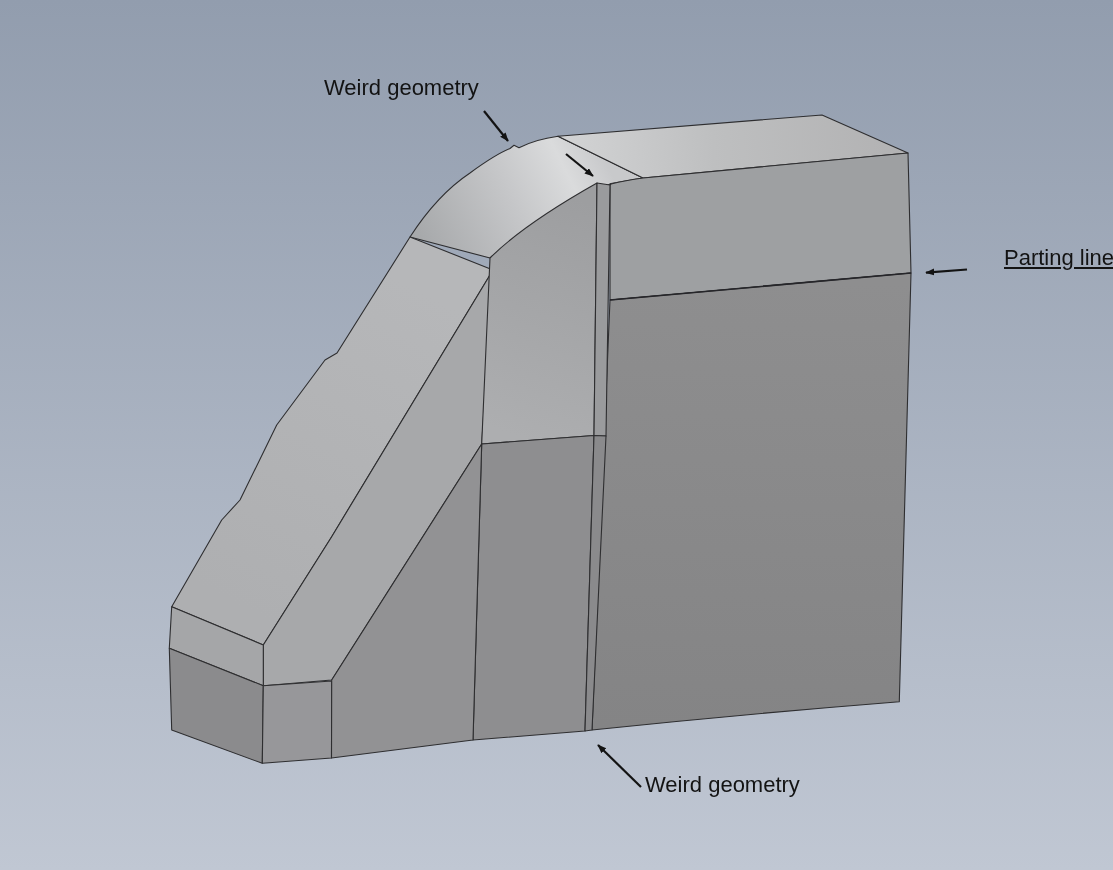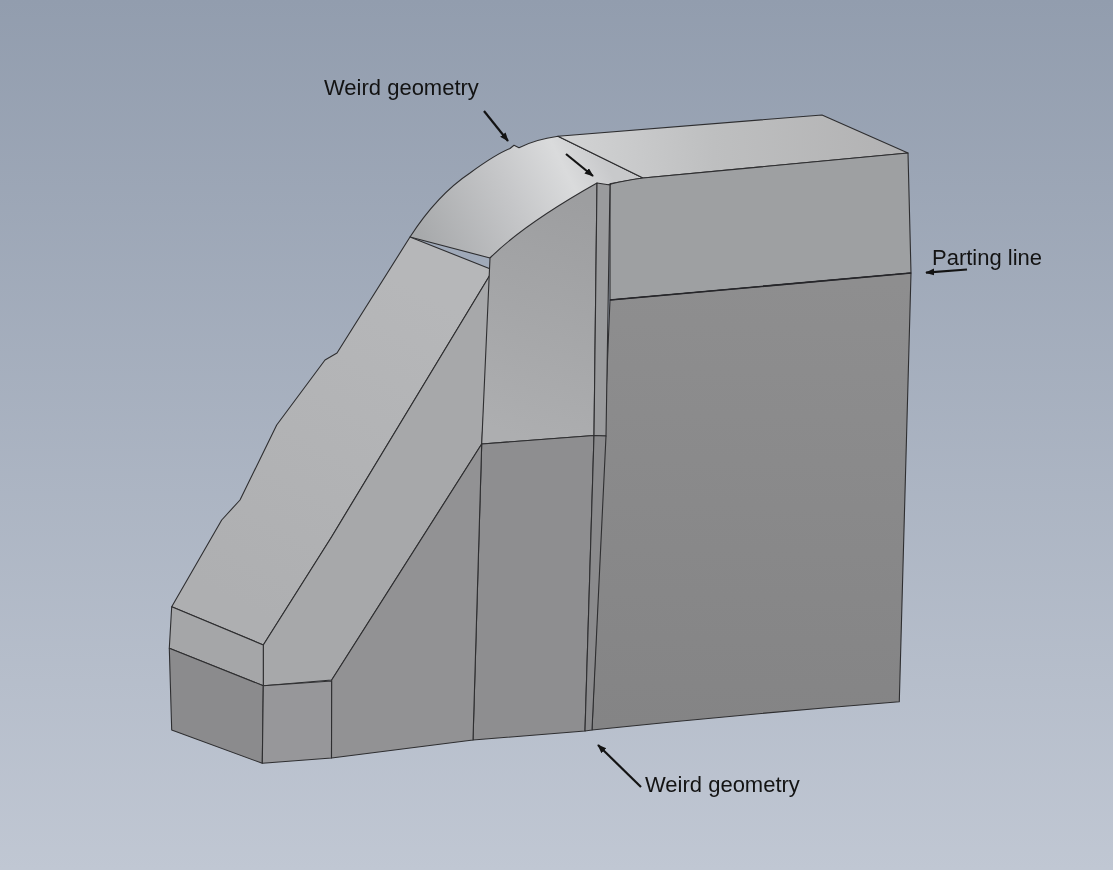--- a/index.html
+++ b/index.html
@@ -88,17 +88,17 @@
     <line x1="610" y1="300" x2="911" y2="273" stroke="#26262a" stroke-width="1.6"></line>
 
     <line class="arrow" x1="484" y1="111" x2="508" y2="141" marker-end="url(#ah)"></line>
     <line class="arrow" x1="566" y1="154" x2="593" y2="176" marker-end="url(#ah)"></line>
     <line class="arrow" x1="967" y1="269.5" x2="926" y2="272.6" marker-end="url(#ah)"></line>
     <line class="arrow" x1="641" y1="787" x2="598" y2="745" marker-end="url(#ah)"></line>
   </svg>
 
   <div class="annotation-label" style="left:324px;top:76px;">Weird geometry</div>
 
-  <div class="annotation-label" style="left:932px;top:246px;">Parting line</div>
+  <div class="annotation-label" style="left:1004px;top:246px;text-decoration:underline;">Parting line</div>
 
   <div class="annotation-label" style="left:645px;top:773px;">Weird geometry</div>
 
 </div>
 
 </body></html>

